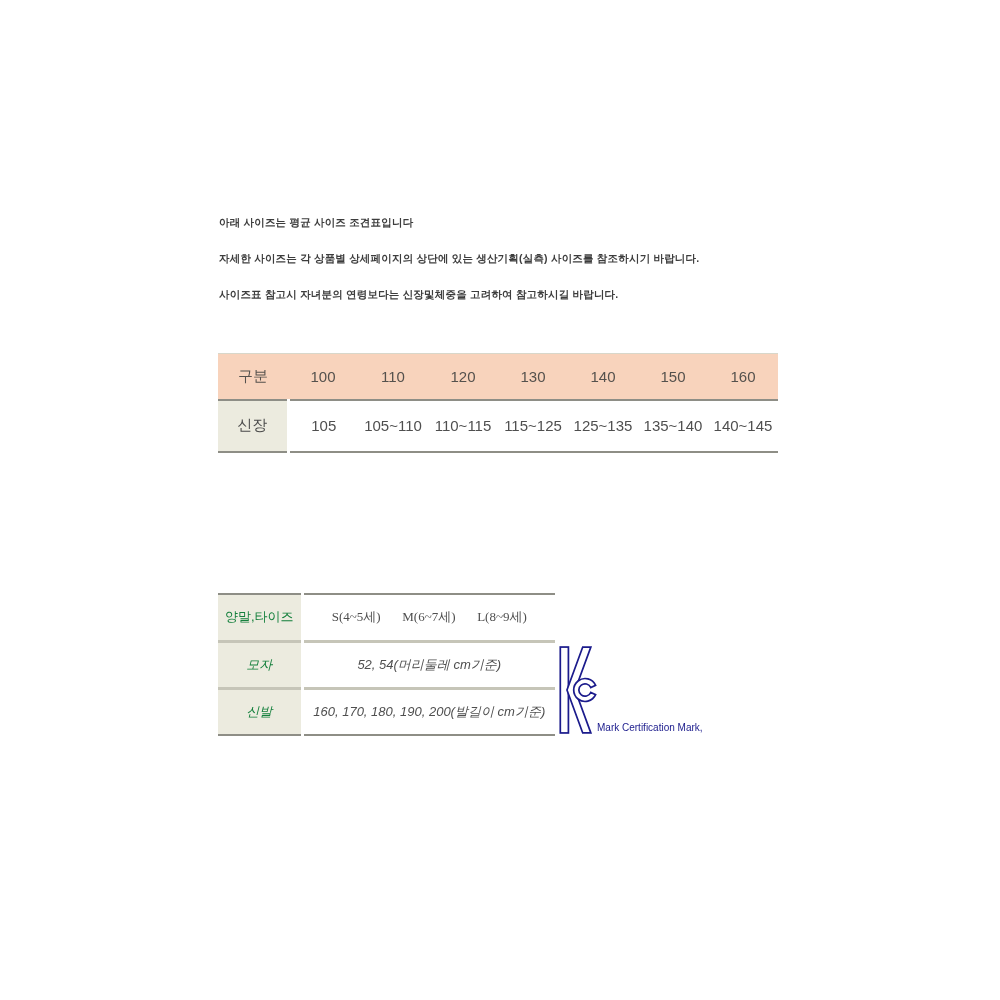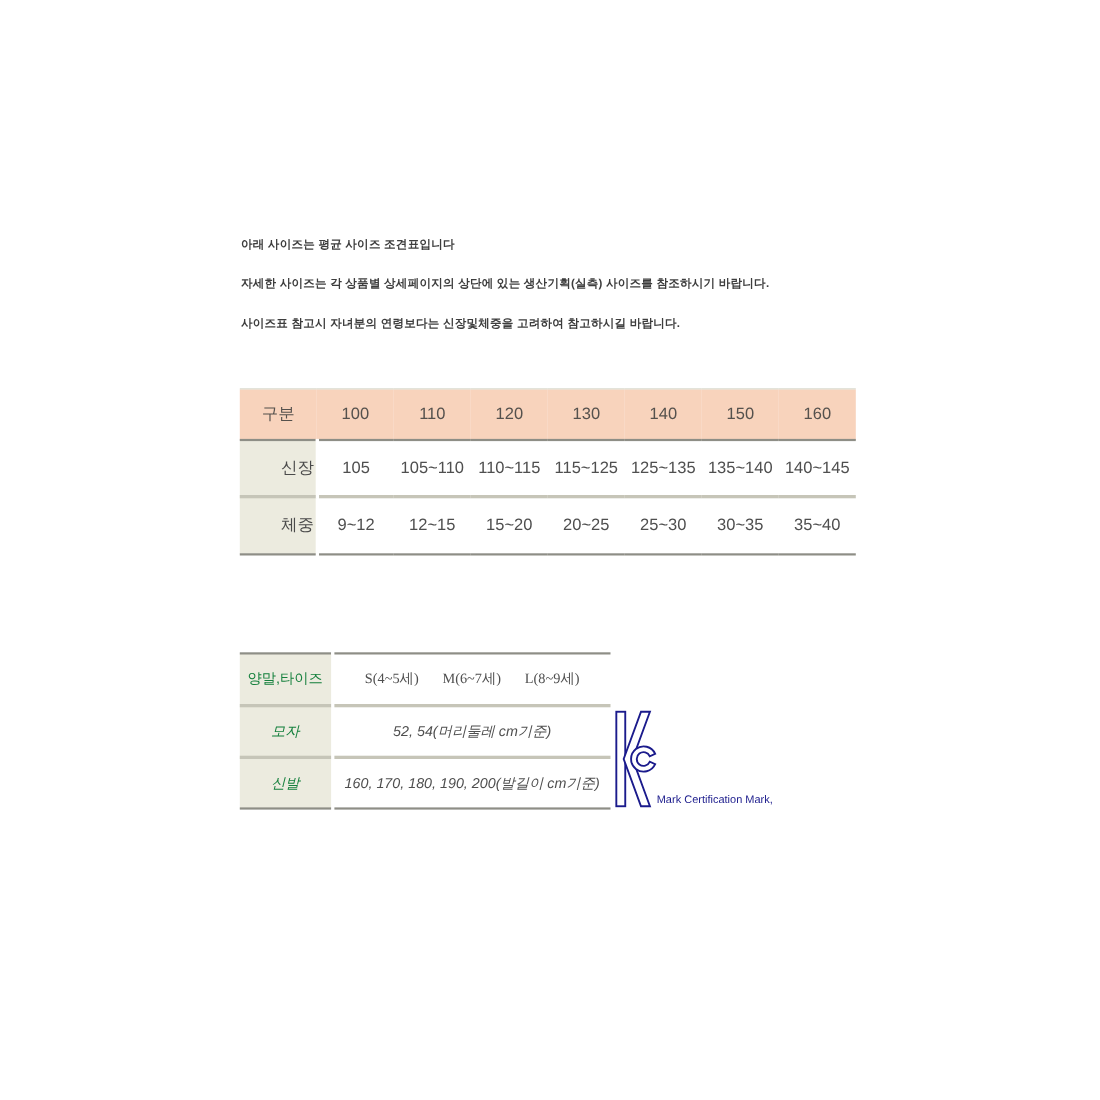--- a/index.html
+++ b/index.html
@@ -38,21 +38,20 @@
   }
   .size-table thead th{
     background:var(--header_bg);height:46px;
     border-bottom:2px solid var(--border_dark);
     color:#55514d;
   }
   .size-table tbody th{
     background:var(--label_bg);
     border-right:3px solid #ffffff;
     color:#4a4a4a;
-    text-align:right;
   }
   .size-table tbody th,.size-table tbody td{height:52px;}
   .size-table tbody tr+tr th,
   .size-table tbody tr+tr td{border-top:3px solid var(--border_light);}
 
   
   .acc-table{
     position:absolute;left:218px;top:593px;width:337px;
     font-size:13px;color:var(--text_table);
     border-top:2px solid var(--border_dark);
@@ -117,30 +116,20 @@
       <tr>
         <th>신장</th>
         <td>105</td>
         <td>105~110</td>
         <td>110~115</td>
         <td>115~125</td>
         <td>125~135</td>
         <td>135~140</td>
         <td>140~145</td>
       </tr>
-      <tr>
-        <th>체중</th>
-        <td>9~12</td>
-        <td>12~15</td>
-        <td>15~20</td>
-        <td>20~25</td>
-        <td>25~30</td>
-        <td>30~35</td>
-        <td>35~40</td>
-      </tr>
     </tbody>
   </table>
 
   <table class="acc-table">
     <colgroup>
       <col style="width:84px">
       <col>
     </colgroup>
     <tbody>
       <tr>

